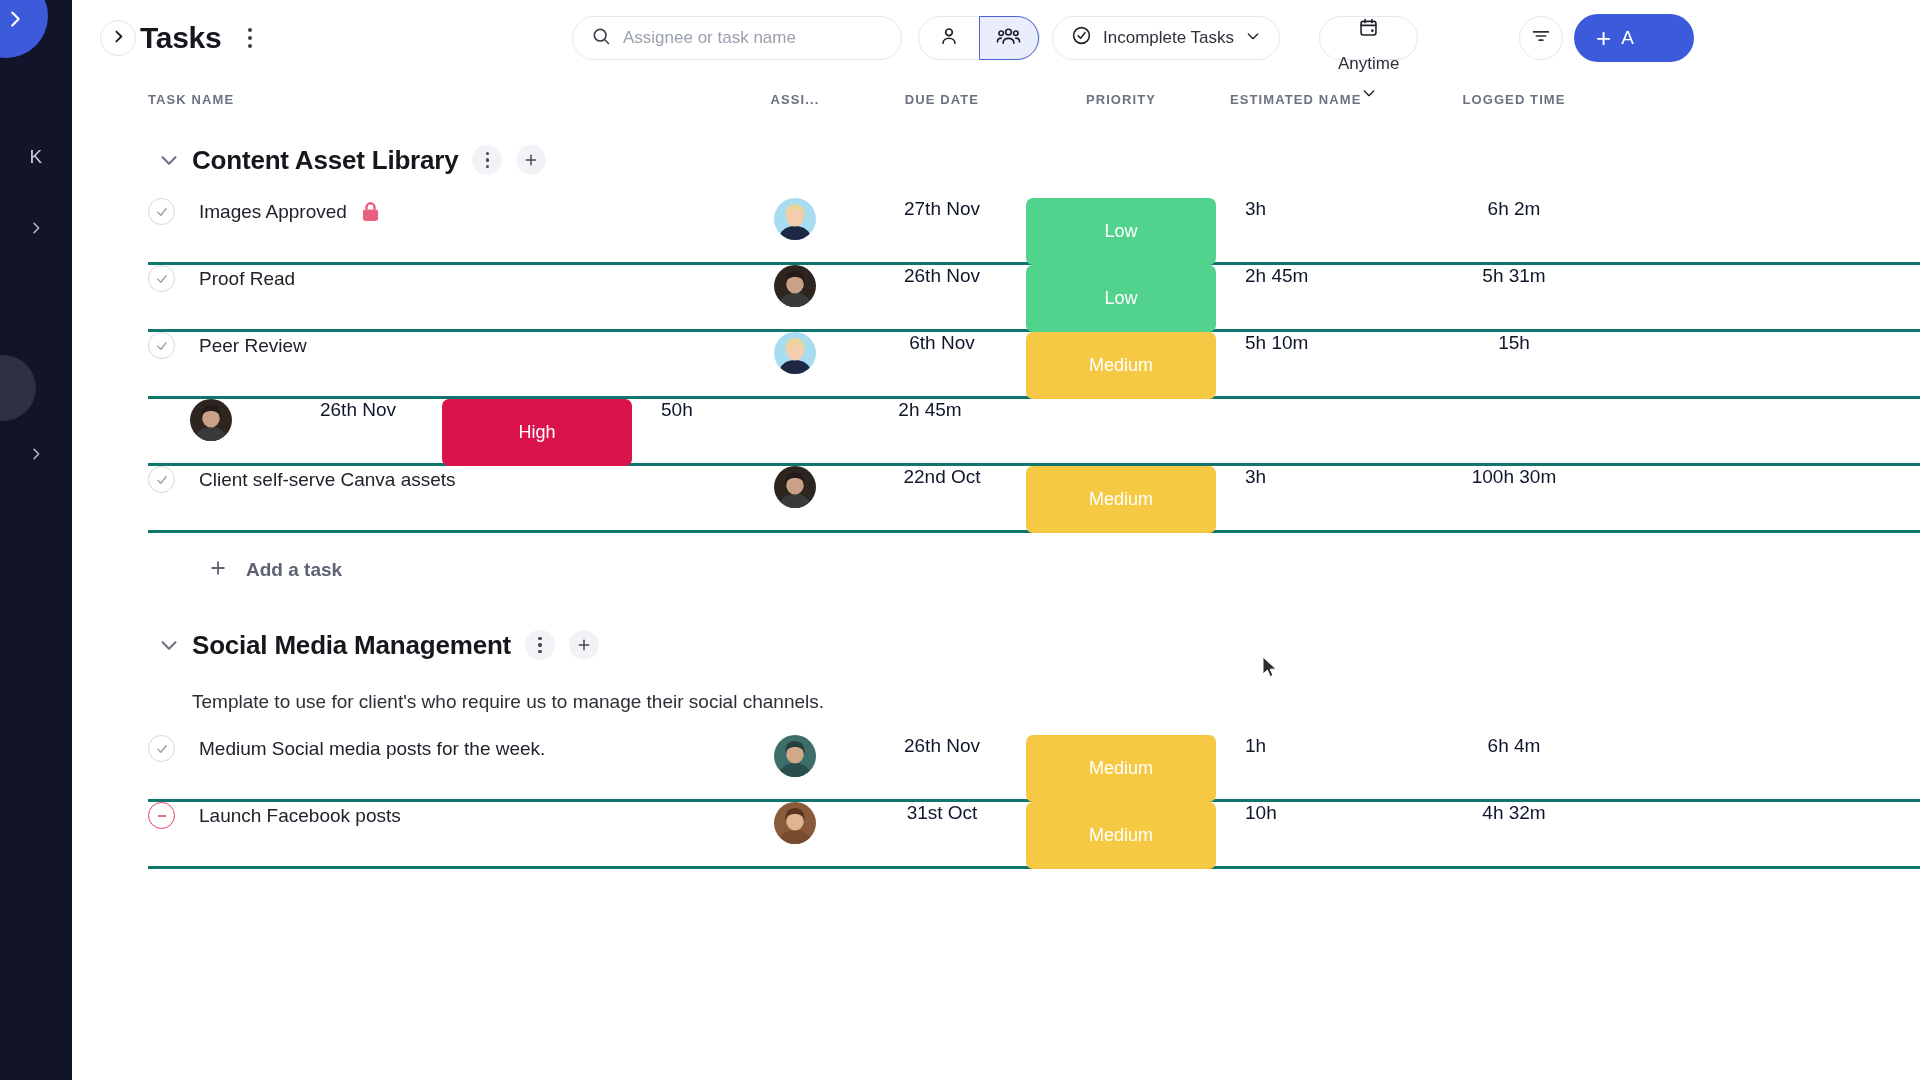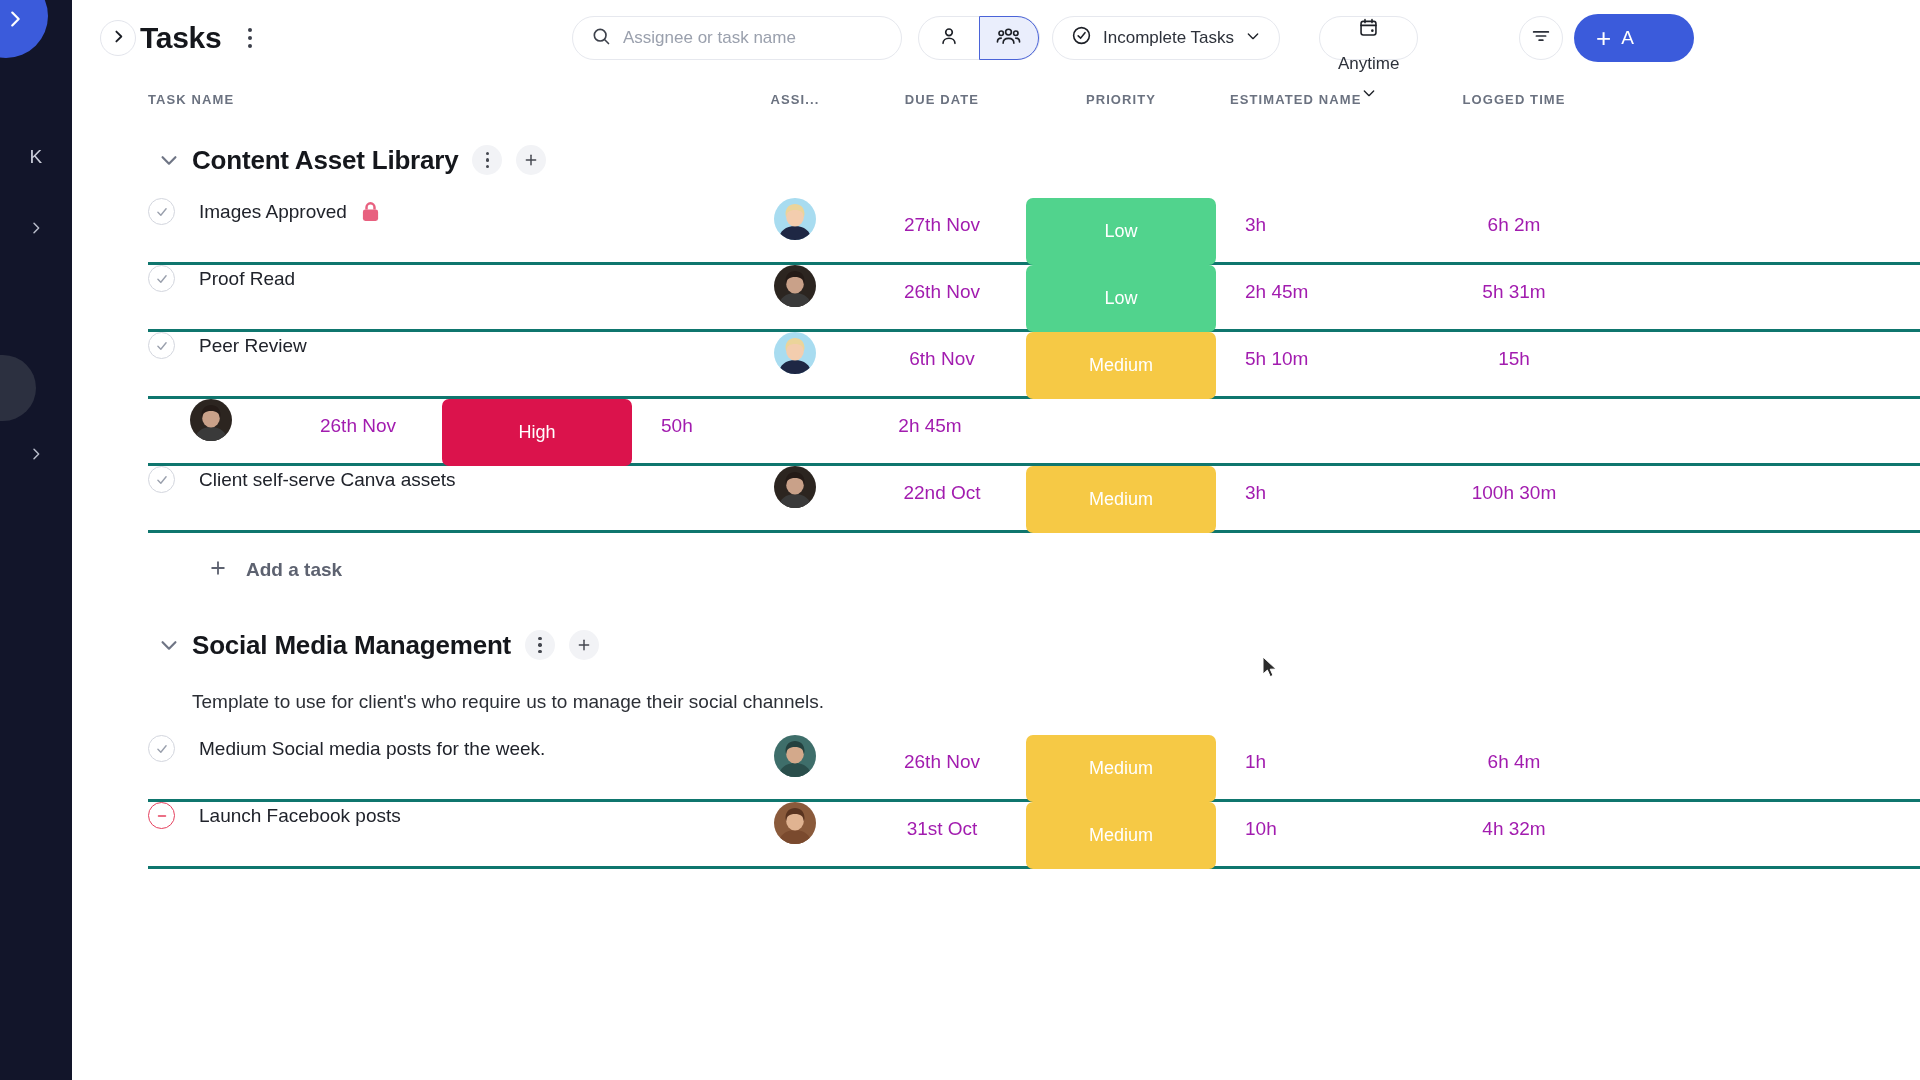--- a/index.html
+++ b/index.html
@@ -137,21 +137,21 @@
   .c-name  { width:584px; display:flex; align-items:center; flex:0 0 auto; }
   .c-assi  { width:126px; display:flex; align-items:center; justify-content:center; flex:0 0 auto;}
   .c-due   { width:168px; text-align:center; flex:0 0 auto;}
   .c-prio  { width:190px; flex:0 0 auto; display:flex; justify-content:center;}
   .c-est   { width:198px; flex:0 0 auto; padding-left:29px;}
   .c-log   { width:200px; flex:0 0 auto; text-align:center;}
 
   .col-head .c-name { padding-left:0; }
   .col-head .c-est { padding-left:14px; }
 
-  .cell-txt { font-size:19px; color:#a21caf;margin-top:16px; }
+  .cell-txt { font-size:19px; color:#0f172a; }
   .chk {
     width:27px; height:27px; border-radius:50%;
     border:1.6px solid #d3d6de; display:flex; align-items:center; justify-content:center;
     flex:0 0 auto; margin-right:24px;
   }
   .chk.dash { border-color:#e5405e; }
   .task-name { font-size:19px; color:#20232b; }
   .lock { margin-left:14px; display:flex; align-items:center; }
 
   .avatar {

